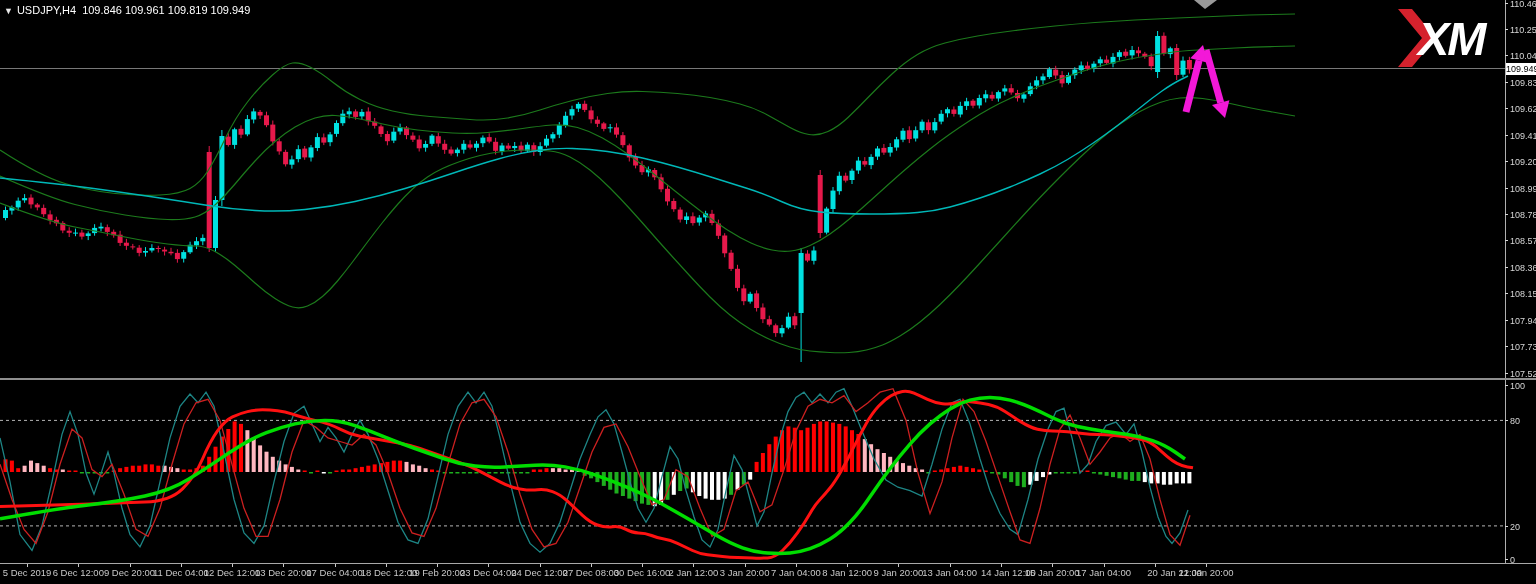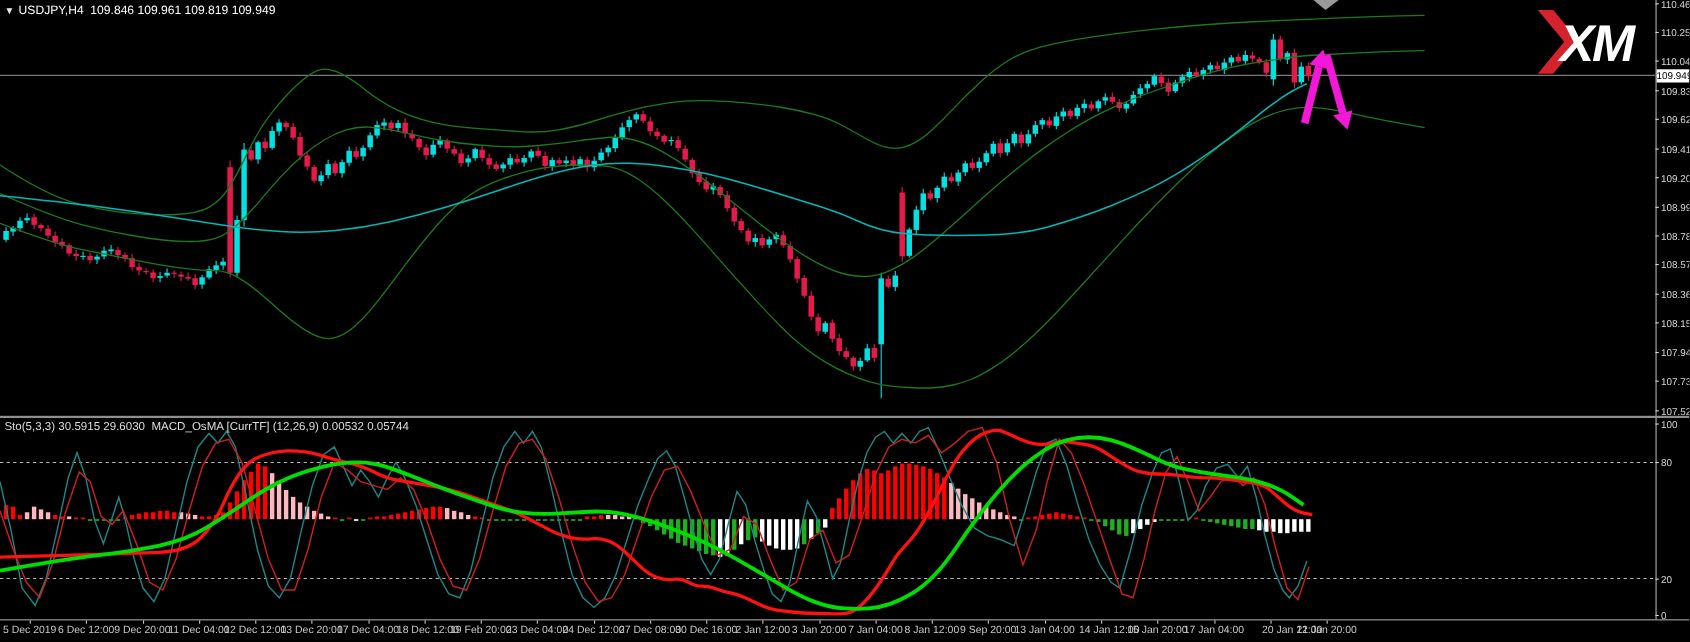--- a/index.html
+++ b/index.html
@@ -613,21 +613,20 @@
         <rect x="1187.4" y="92.0" width="4" height="11.4" fill="#ffffff"></rect>
       </g>
       <path d="M0.0,57.9L10.0,101.9L20.0,154.6L32.0,170.5L42.0,145.8L52.0,101.9L62.0,54.4L70.0,31.6L78.0,54.4L86.0,93.1L94.0,114.2L100.0,96.6L108.0,72.0L114.0,93.1L122.0,128.3L130.0,154.6L140.0,166.9L150.0,145.8L160.0,101.9L170.0,57.9L180.0,26.3L190.0,14.0L198.0,22.8L206.0,12.2L214.0,26.3L224.0,72.0L234.0,119.5L244.0,152.9L254.0,163.4L264.0,145.8L274.0,101.9L284.0,61.5L294.0,33.3L304.0,26.3L312.0,43.9L320.0,61.5L328.0,47.4L336.0,57.9L344.0,72.0L352.0,54.4L360.0,40.4L368.0,54.4L378.0,79.0L388.0,110.7L398.0,142.3L408.0,159.9L418.0,163.4L428.0,138.8L438.0,96.6L448.0,54.4L458.0,26.3L468.0,12.2L476.0,22.8L484.0,12.2L492.0,26.3L500.0,57.9L510.0,101.9L520.0,142.3L530.0,163.4L540.0,172.2L550.0,163.4L560.0,142.3L570.0,110.7L580.0,79.0L590.0,54.4L598.0,36.8L606.0,29.8L614.0,43.9L622.0,72.0L630.0,101.9L638.0,128.3L646.0,142.3L654.0,128.3L662.0,96.6L670.0,66.7L678.0,79.0L686.0,110.7L694.0,137.0L702.0,159.9L710.0,166.9L718.0,149.4L726.0,110.7L734.0,75.5L742.0,89.6L750.0,119.5L757.0,145.8L764.0,131.8L772.0,93.1L780.0,57.9L788.0,31.6L796.0,17.5L804.0,12.2L812.0,22.8L820.0,14.0L828.0,22.8L836.0,12.2L844.0,8.7L852.0,26.3L862.0,50.9L874.0,79.0L886.0,100.1L898.0,107.2L910.0,110.7L922.0,116.0L932.0,84.3L942.0,49.1L952.0,22.8L960.0,19.3L970.0,43.9L980.0,79.0L990.0,110.7L1000.0,133.5L1010.0,149.4L1018.0,154.6L1028.0,119.5L1038.0,79.0L1048.0,49.1L1056.0,31.6L1064.0,28.1L1072.0,57.9L1080.0,93.1L1088.0,84.3L1096.0,61.5L1106.0,45.6L1116.0,42.1L1126.0,54.4L1134.0,43.9L1142.0,72.0L1150.0,107.2L1158.0,137.0L1166.0,156.4L1172.0,163.4L1180.0,152.9L1188.0,130.0" fill="none" stroke="#1d8585" stroke-width="1.3"></path>
       <path d="M0.0,84.3L12.0,119.5L24.0,149.4L36.0,163.4L48.0,131.8L60.0,84.3L72.0,49.1L82.0,57.9L92.0,89.6L102.0,96.6L112.0,84.3L124.0,114.2L136.0,149.4L148.0,156.4L160.0,128.3L172.0,84.3L184.0,43.9L196.0,22.8L208.0,19.3L220.0,40.4L232.0,84.3L244.0,128.3L256.0,156.4L268.0,156.4L280.0,119.5L292.0,72.0L304.0,40.4L316.0,47.4L328.0,57.9L340.0,61.5L352.0,65.0L364.0,54.4L376.0,65.0L388.0,93.1L400.0,128.3L412.0,152.9L424.0,156.4L436.0,128.3L448.0,84.3L460.0,43.9L472.0,22.8L484.0,19.3L496.0,36.8L508.0,72.0L520.0,114.2L532.0,149.4L544.0,166.9L556.0,163.4L568.0,142.3L580.0,107.2L592.0,72.0L604.0,47.4L616.0,43.9L628.0,66.7L640.0,96.6L652.0,124.7L664.0,119.5L676.0,89.6L688.0,96.6L700.0,128.3L712.0,156.4L724.0,149.4L736.0,110.7L748.0,101.9L760.0,131.8L772.0,124.7L784.0,89.6L796.0,50.9L808.0,26.3L820.0,19.3L832.0,22.8L844.0,15.7L856.0,31.6L868.0,22.8L880.0,12.2L893.0,8.7L906.0,40.4L918.0,93.1L930.0,133.5L942.0,101.9L952.0,57.9L963.0,19.3L974.0,31.6L986.0,61.5L998.0,96.6L1010.0,131.8L1020.0,159.9L1030.0,163.4L1040.0,128.3L1050.0,84.3L1060.0,49.1L1070.0,35.1L1080.0,57.9L1090.0,84.3L1100.0,72.0L1110.0,57.9L1120.0,52.7L1130.0,61.5L1140.0,54.4L1150.0,79.0L1160.0,119.5L1170.0,154.6L1180.0,165.2L1190.0,135.3" fill="none" stroke="#cc2020" stroke-width="1.3"></path>
       <path d="M0,126.50200000000001Q60,124.74400000000003 90.0,123.9Q120,122.98599999999999 145.0,122.1Q170,121.22800000000001 182.5,108.9Q195,96.61599999999999 202.5,79.0Q210,61.45600000000002 217.5,50.9Q225,40.360000000000014 232.5,36.8Q240,33.327999999999975 247.5,31.6Q255,29.812000000000012 262.5,29.8Q270,29.812000000000012 277.5,30.7Q285,31.569999999999993 292.5,34.2Q300,36.843999999999994 315.0,40.4Q330,43.875999999999976 340.0,49.1Q350,54.42399999999998 360.0,56.2Q370,57.94 380.0,59.7Q390,61.45600000000002 400.0,63.2Q410,64.97199999999998 420.0,68.5Q430,72.00400000000002 440.0,75.5Q450,79.036 460.0,82.6Q470,86.06799999999998 480.0,91.3Q490,96.61599999999999 500.0,101.9Q510,107.16399999999999 520.0,108.9Q530,110.68 537.5,109.8Q545,108.92200000000003 552.5,111.6Q560,114.19600000000003 567.5,121.2Q575,128.26 582.5,135.3Q590,142.32399999999996 597.5,145.0Q605,147.59799999999996 612.5,146.7Q620,145.84000000000003 626.0,149.4Q632,152.87199999999996 638.5,152.9Q645,152.87199999999996 651.5,155.5Q658,158.14599999999996 664.0,159.0Q670,159.904 677.5,163.4Q685,166.93600000000004 692.5,170.5Q700,173.96799999999996 707.5,174.8Q715,175.726 722.5,176.6Q730,177.48400000000004 737.5,177.5Q745,177.48400000000004 752.5,177.9Q760,178.36300000000006 767.5,177.9Q775,177.48400000000004 782.5,170.5Q790,163.41999999999996 797.5,152.9Q805,142.32399999999996 810.0,133.5Q815,124.74400000000003 820.0,119.5Q825,114.19600000000003 830.0,108.0Q835,101.88999999999999 841.5,90.5Q848,79.036 854.0,66.7Q860,54.42399999999998 866.0,43.9Q872,33.327999999999975 878.5,26.3Q885,19.26400000000001 891.0,15.7Q897,12.231999999999971 902.5,11.4Q908,10.47399999999999 914.0,13.1Q920,15.74799999999999 927.5,19.3Q935,22.779999999999973 942.5,23.7Q950,24.53800000000001 957.5,22.8Q965,21.02199999999999 972.5,21.9Q980,22.779999999999973 988.5,24.5Q997,26.295999999999992 1005.0,31.6Q1013,36.843999999999994 1021.5,42.1Q1030,47.391999999999996 1037.5,49.2Q1045,50.908000000000015 1052.5,50.9Q1060,50.908000000000015 1067.5,51.8Q1075,52.666 1082.5,53.5Q1090,54.42399999999998 1097.5,54.4Q1105,54.42399999999998 1112.5,55.3Q1120,56.182000000000016 1127.5,57.1Q1135,57.94 1142.5,59.7Q1150,61.45600000000002 1156.0,66.7Q1162,72.00400000000002 1167.0,76.4Q1172,80.79399999999998 1177.0,83.4Q1182,86.06799999999998 1187.5,86.9L1193,87.82600000000002" fill="none" stroke="#ff1111" stroke-width="3"></path>
       <path d="M0,138.808Q60,128.26 90.0,124.7Q120,121.22800000000001 145.0,116.0Q170,110.68 188.5,99.3Q207,87.82600000000002 218.5,79.9Q230,72.00400000000002 241.5,65.0Q253,57.94 266.5,52.7Q280,47.391999999999996 295.0,43.9Q310,40.360000000000014 325.0,40.4Q340,40.360000000000014 355.0,45.6Q370,50.908000000000015 385.0,57.1Q400,63.214 415.0,68.5Q430,73.762 445.0,79.0Q460,84.31 475.0,86.1Q490,87.82600000000002 505.0,86.9Q520,86.06799999999998 535.0,85.2Q550,84.31 565.0,86.9Q580,89.584 595.0,94.9Q610,100.132 625.0,106.3Q640,112.43799999999999 655.0,120.3Q670,128.26 685.0,137.1Q700,145.84000000000003 715.0,154.6Q730,163.41999999999996 742.5,167.8Q755,172.21000000000004 767.5,173.1Q780,173.96799999999996 790.0,173.1Q800,172.21000000000004 810.0,168.7Q820,165.178 830.0,159.0Q840,152.87199999999996 850.0,142.3Q860,131.776 870.0,116.8Q880,101.88999999999999 890.0,88.7Q900,75.51999999999998 910.0,64.1Q920,52.666 930.0,43.9Q940,35.08600000000001 950.0,28.9Q960,22.779999999999973 970.0,20.1Q980,17.505999999999972 990.0,17.5Q1000,17.505999999999972 1010.0,20.1Q1020,22.779999999999973 1030.0,27.2Q1040,31.569999999999993 1052.5,37.7Q1065,43.875999999999976 1077.5,46.5Q1090,49.14999999999998 1102.5,50.9Q1115,52.666 1127.5,54.4Q1140,56.182000000000016 1152.5,60.6Q1165,64.97199999999998 1175.0,72.0L1185,79.036" fill="none" stroke="#00dd00" stroke-width="3.5"></path>
     </svg>
 
   <div id="ohlc-label" class="abs"><span class="tri">▼</span><span>USDJPY,H4  109.846 109.961 109.819 109.949</span></div>
 
-  <div id="ind-label" class="abs">Sto(5,3,3) 30.5915 29.6030  MACD_OsMA [CurrTF] (12,26,9) 0.00532 0.05744</div>
 
   <div id="sep1" class="abs"></div>
   <div id="sep2" class="abs"></div>
 
   <div id="price-axis" class="abs">
     <div id="cur-tag" style="top: 62.5px;">109.949</div>
   <div class="ptick" style="top: -1.5px;">110.465</div>
       <div class="ptick" style="top: 25px;">110.255</div>
       <div class="ptick" style="top: 51.4px;">110.045</div>
       <div class="ptick" style="top: 77.8px;">109.835</div>
@@ -677,21 +676,21 @@
       <div class="ttick" style="left: 642.1px;">30 Dec 16:00</div>
       <div class="tmark" style="left: 693.4px;"></div>
       <div class="ttick" style="left: 693.4px;">2 Jan 12:00</div>
       <div class="tmark" style="left: 744.6px;"></div>
       <div class="ttick" style="left: 744.6px;">3 Jan 20:00</div>
       <div class="tmark" style="left: 795.9px;"></div>
       <div class="ttick" style="left: 795.9px;">7 Jan 04:00</div>
       <div class="tmark" style="left: 847.2px;"></div>
       <div class="ttick" style="left: 847.2px;">8 Jan 12:00</div>
       <div class="tmark" style="left: 898.4px;"></div>
-      <div class="ttick" style="left: 898.4px;">9 Sep 20:00</div>
+      <div class="ttick" style="left: 898.4px;">9 Jan 20:00</div>
       <div class="tmark" style="left: 949.7px;"></div>
       <div class="ttick" style="left: 949.7px; text-align: right;">13 Jan 04:00</div>
       <div class="tmark" style="left: 1000.9px;"></div>
       <div class="ttick" style="left: 1000.9px; padding-left: 15px;">14 Jan 12:00</div>
       <div class="tmark" style="left: 1052.2px;"></div>
       <div class="ttick" style="left: 1052.2px;">15 Jan 20:00</div>
       <div class="tmark" style="left: 1103.5px;"></div>
       <div class="ttick" style="left: 1103.5px;">17 Jan 04:00</div>
       <div class="tmark" style="left: 1154.7px;"></div>
       <div class="ttick" style="left: 1154.7px; margin-left: 20px;">20 Jan 12:00</div>

